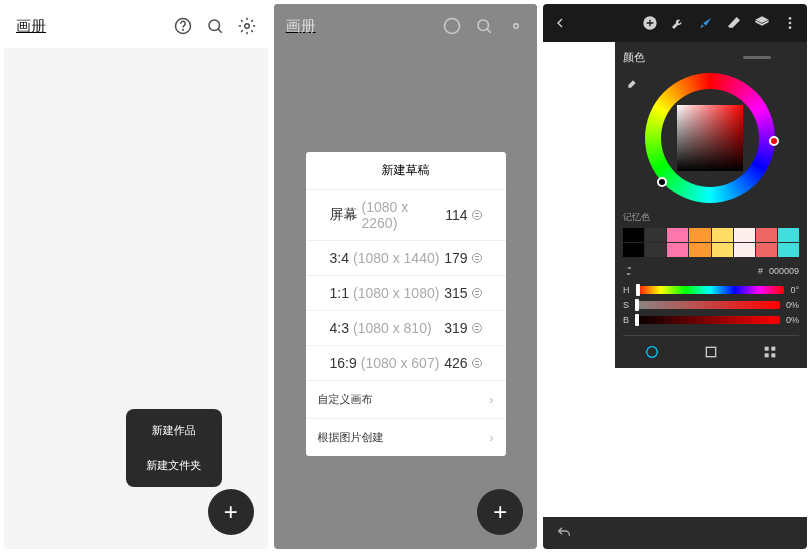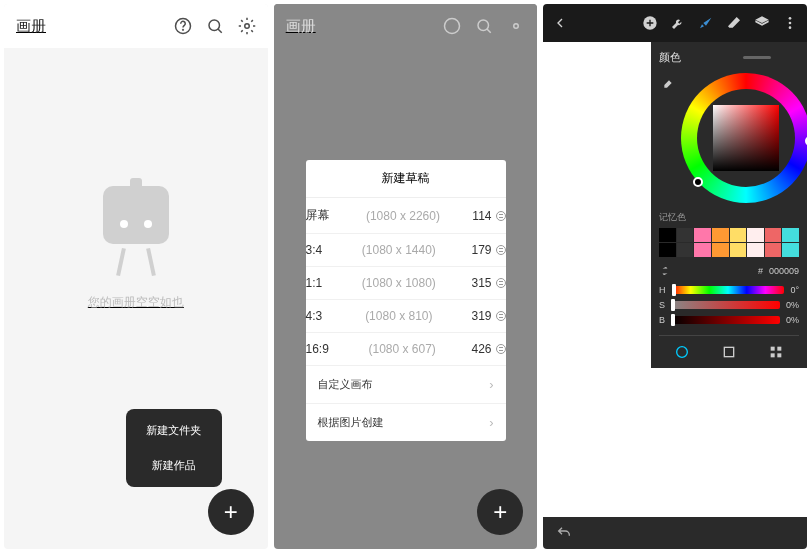--- a/index.html
+++ b/index.html
@@ -25,36 +25,36 @@
   .easel-legs::before { left: 8px; transform: rotate(12deg); }
   .easel-legs::after { right: 8px; transform: rotate(-12deg); }
   .empty-txt { font-size: 12px; color: #bbb; }
   .popup-menu { position: absolute; bottom: 62px; right: 46px; background: #2a2a2a; border-radius: 8px; padding: 4px 0; min-width: 96px; }
   .popup-menu div { color: #fff; font-size: 11px; padding: 10px 18px; text-align: center; }
   .fab { position: absolute; bottom: 14px; right: 14px; width: 46px; height: 46px; background: #2a2a2a; border-radius: 50%; display: flex; align-items: center; justify-content: center; color: #fff; font-size: 24px; font-weight: 300; }
   
   
   .s2 { background: #888; }
   .s2 .topbar { background: #888; color: #ddd; }
-  .dialog { position: absolute; top: 156px; left: 50%; transform: translateX(-50%); width: 200px; background: #fff; border-radius: 3px; }
+  .dialog { position: absolute; top: 148px; left: 50%; transform: translateX(-50%); width: 200px; background: #fff; border-radius: 3px; }
   .dlg-title { text-align: center; padding: 10px; font-size: 12px; font-weight: 500; border-bottom: 1px solid #eee; }
-  .dlg-row { display: flex; align-items: center; padding: 9px 0; border-bottom: 1px solid #f0f0f0; font-size: 12px; text-align: center; }
+  .dlg-row { display: flex; align-items: center; padding: 9px 24px; border-bottom: 1px solid #f0f0f0; font-size: 14px; }
   .dlg-label { font-weight: 500; color: #333; }
   .dlg-dim { color: #aaa; margin-left: 4px; flex: 1; }
   .dlg-count { color: #333; margin-right: 4px; }
   .dlg-ico { width: 10px; height: 10px; border: 1px solid #999; border-radius: 50%; position: relative; }
   .dlg-ico::after { content: ''; position: absolute; inset: 2px; border-top: 1px solid #999; border-bottom: 1px solid #999; }
   .dlg-action { padding: 11px 12px; font-size: 11px; color: #333; border-bottom: 1px solid #f0f0f0; display: flex; justify-content: space-between; align-items: center; }
   .chev { color: #bbb; font-size: 13px; }
   
   
   .s3 { background: #fff; }
   .tb3 { height: 38px; background: #1a1a1a; display: flex; align-items: center; padding: 0 8px; gap: 10px; }
   .tb3 .ic { color: #fff; }
-  .panel { position: absolute; top: 38px; right: 0; width: 156px; background: #2a2a2a; padding: 8px; }
+  .panel { position: absolute; top: 38px; right: 0; width: 192px; background: #2a2a2a; padding: 8px; }
   .panel-hdr { display: flex; align-items: center; gap: 8px; margin-bottom: 8px; }
   .panel-title { font-size: 11px; color: #ddd; flex: 1; }
   .handle { width: 28px; height: 3px; background: #666; border-radius: 2px; margin: 0 auto; }
   .picker-row { display: flex; gap: 6px; align-items: flex-start; margin-bottom: 8px; }
   .eyedrop { width: 16px; height: 16px; color: #ccc; margin-top: 4px; }
   .ring-wrap { position: relative; width: 130px; height: 130px; }
   .ring { width: 130px; height: 130px; border-radius: 50%; background: conic-gradient(red,magenta,blue,cyan,lime,yellow,red); position: relative; }
   .ring::after { content: ''; position: absolute; inset: 16px; background: #2a2a2a; border-radius: 50%; }
   .sq { position: absolute; top: 32px; left: 32px; width: 66px; height: 66px; background: linear-gradient(to top, #000, transparent), linear-gradient(to right, #fff, #f00); }
   .ring-h1 { position: absolute; top: 63px; right: -4px; width: 10px; height: 10px; border: 2px solid #fff; border-radius: 50%; background: #f00; }
@@ -98,32 +98,23 @@
           </svg>
         </span>
       <span class="ic">
           <svg viewBox="0 0 24 24" width="18" height="18" fill="none" stroke="currentColor" stroke-width="2">
             <circle cx="12" cy="12" r="3"></circle>
             <path d="M12 1v3m0 16v3M4.2 4.2l2.1 2.1m11.4 11.4l2.1 2.1M1 12h3m16 0h3M4.2 19.8l2.1-2.1m11.4-11.4l2.1-2.1"></path>
           </svg>
         </span>
     </div>
   </div>
-  <div class="empty">
-    <div class="easel">
-      <div class="easel-head">
-          <div class="easel-face"></div>
-        </div>
-      <div class="easel-legs"></div>
-    </div>
-    <div class="empty-txt">您的画册空空如也</div>
-  </div>
   <div class="popup-menu">
+    <div>新建作品</div>
     <div>新建文件夹</div>
-    <div>新建作品</div>
   </div>
   <div class="fab">+</div>
 </div>
 
 <div class="phone s2">
   <div class="topbar">
     <span class="title">画册</span>
     <div class="icons">
       <span class="ic">
           <svg viewBox="0 0 24 24" width="18" height="18" fill="none" stroke="currentColor" stroke-width="2">

